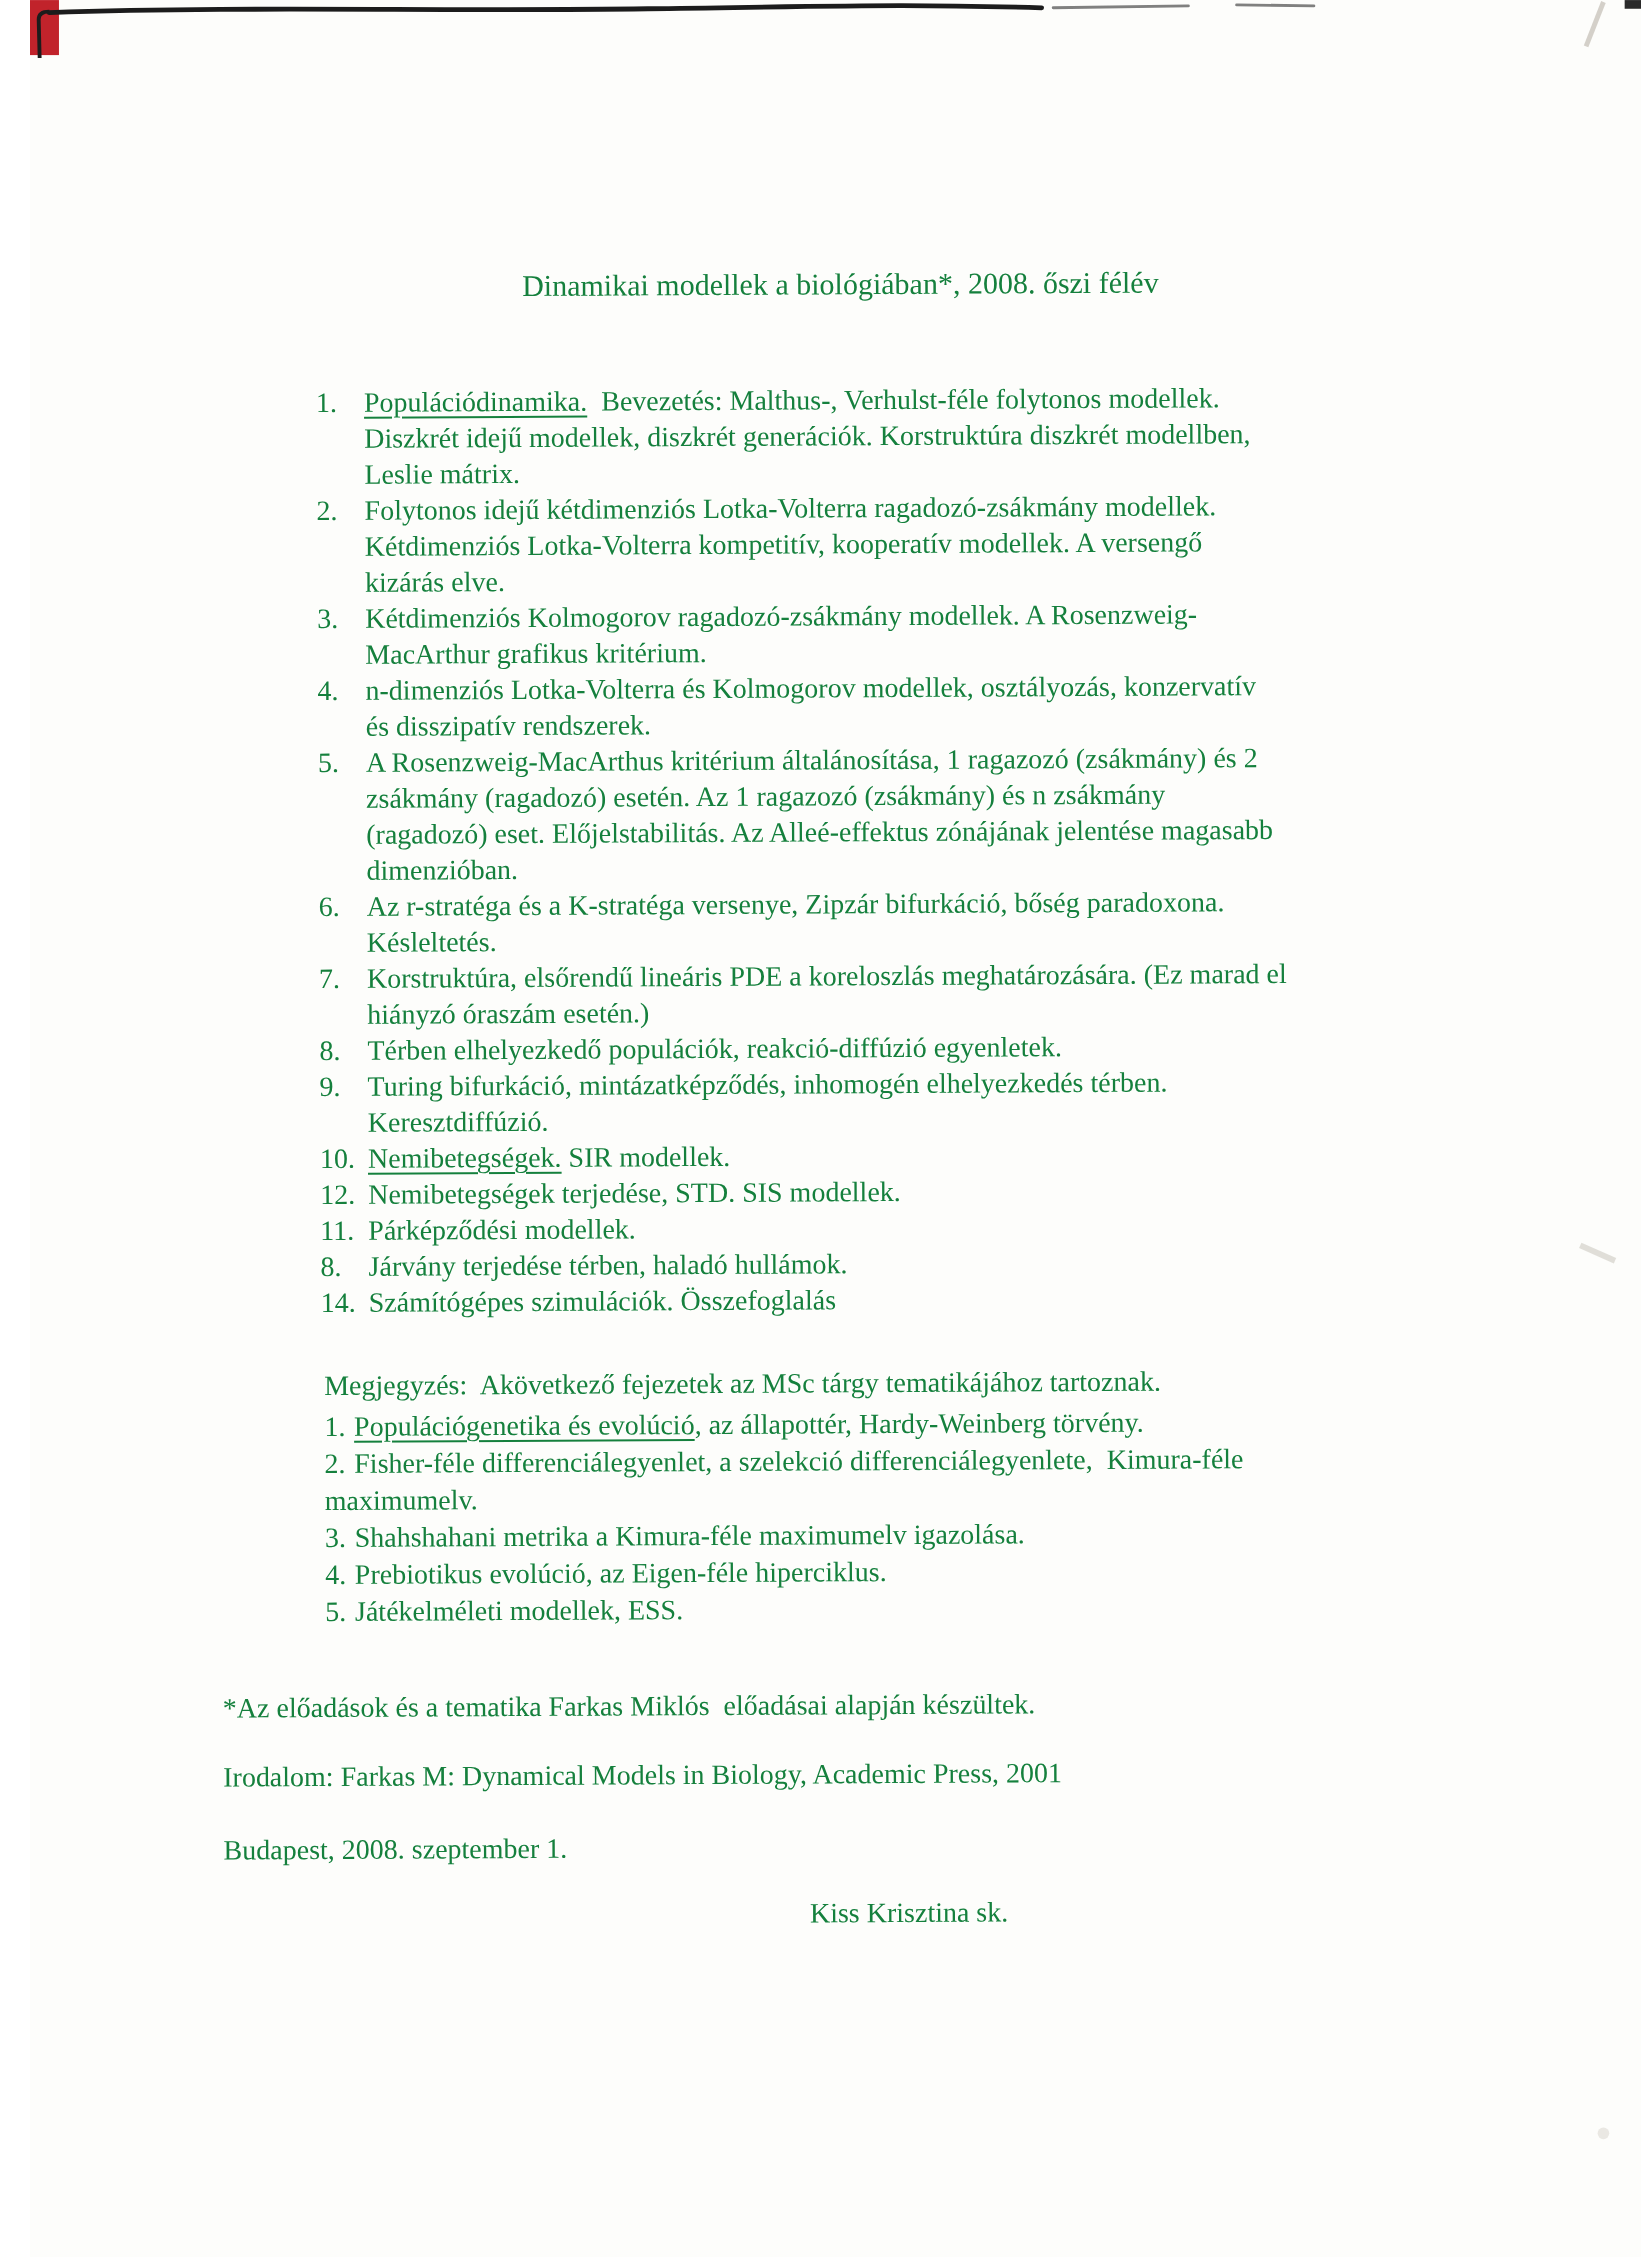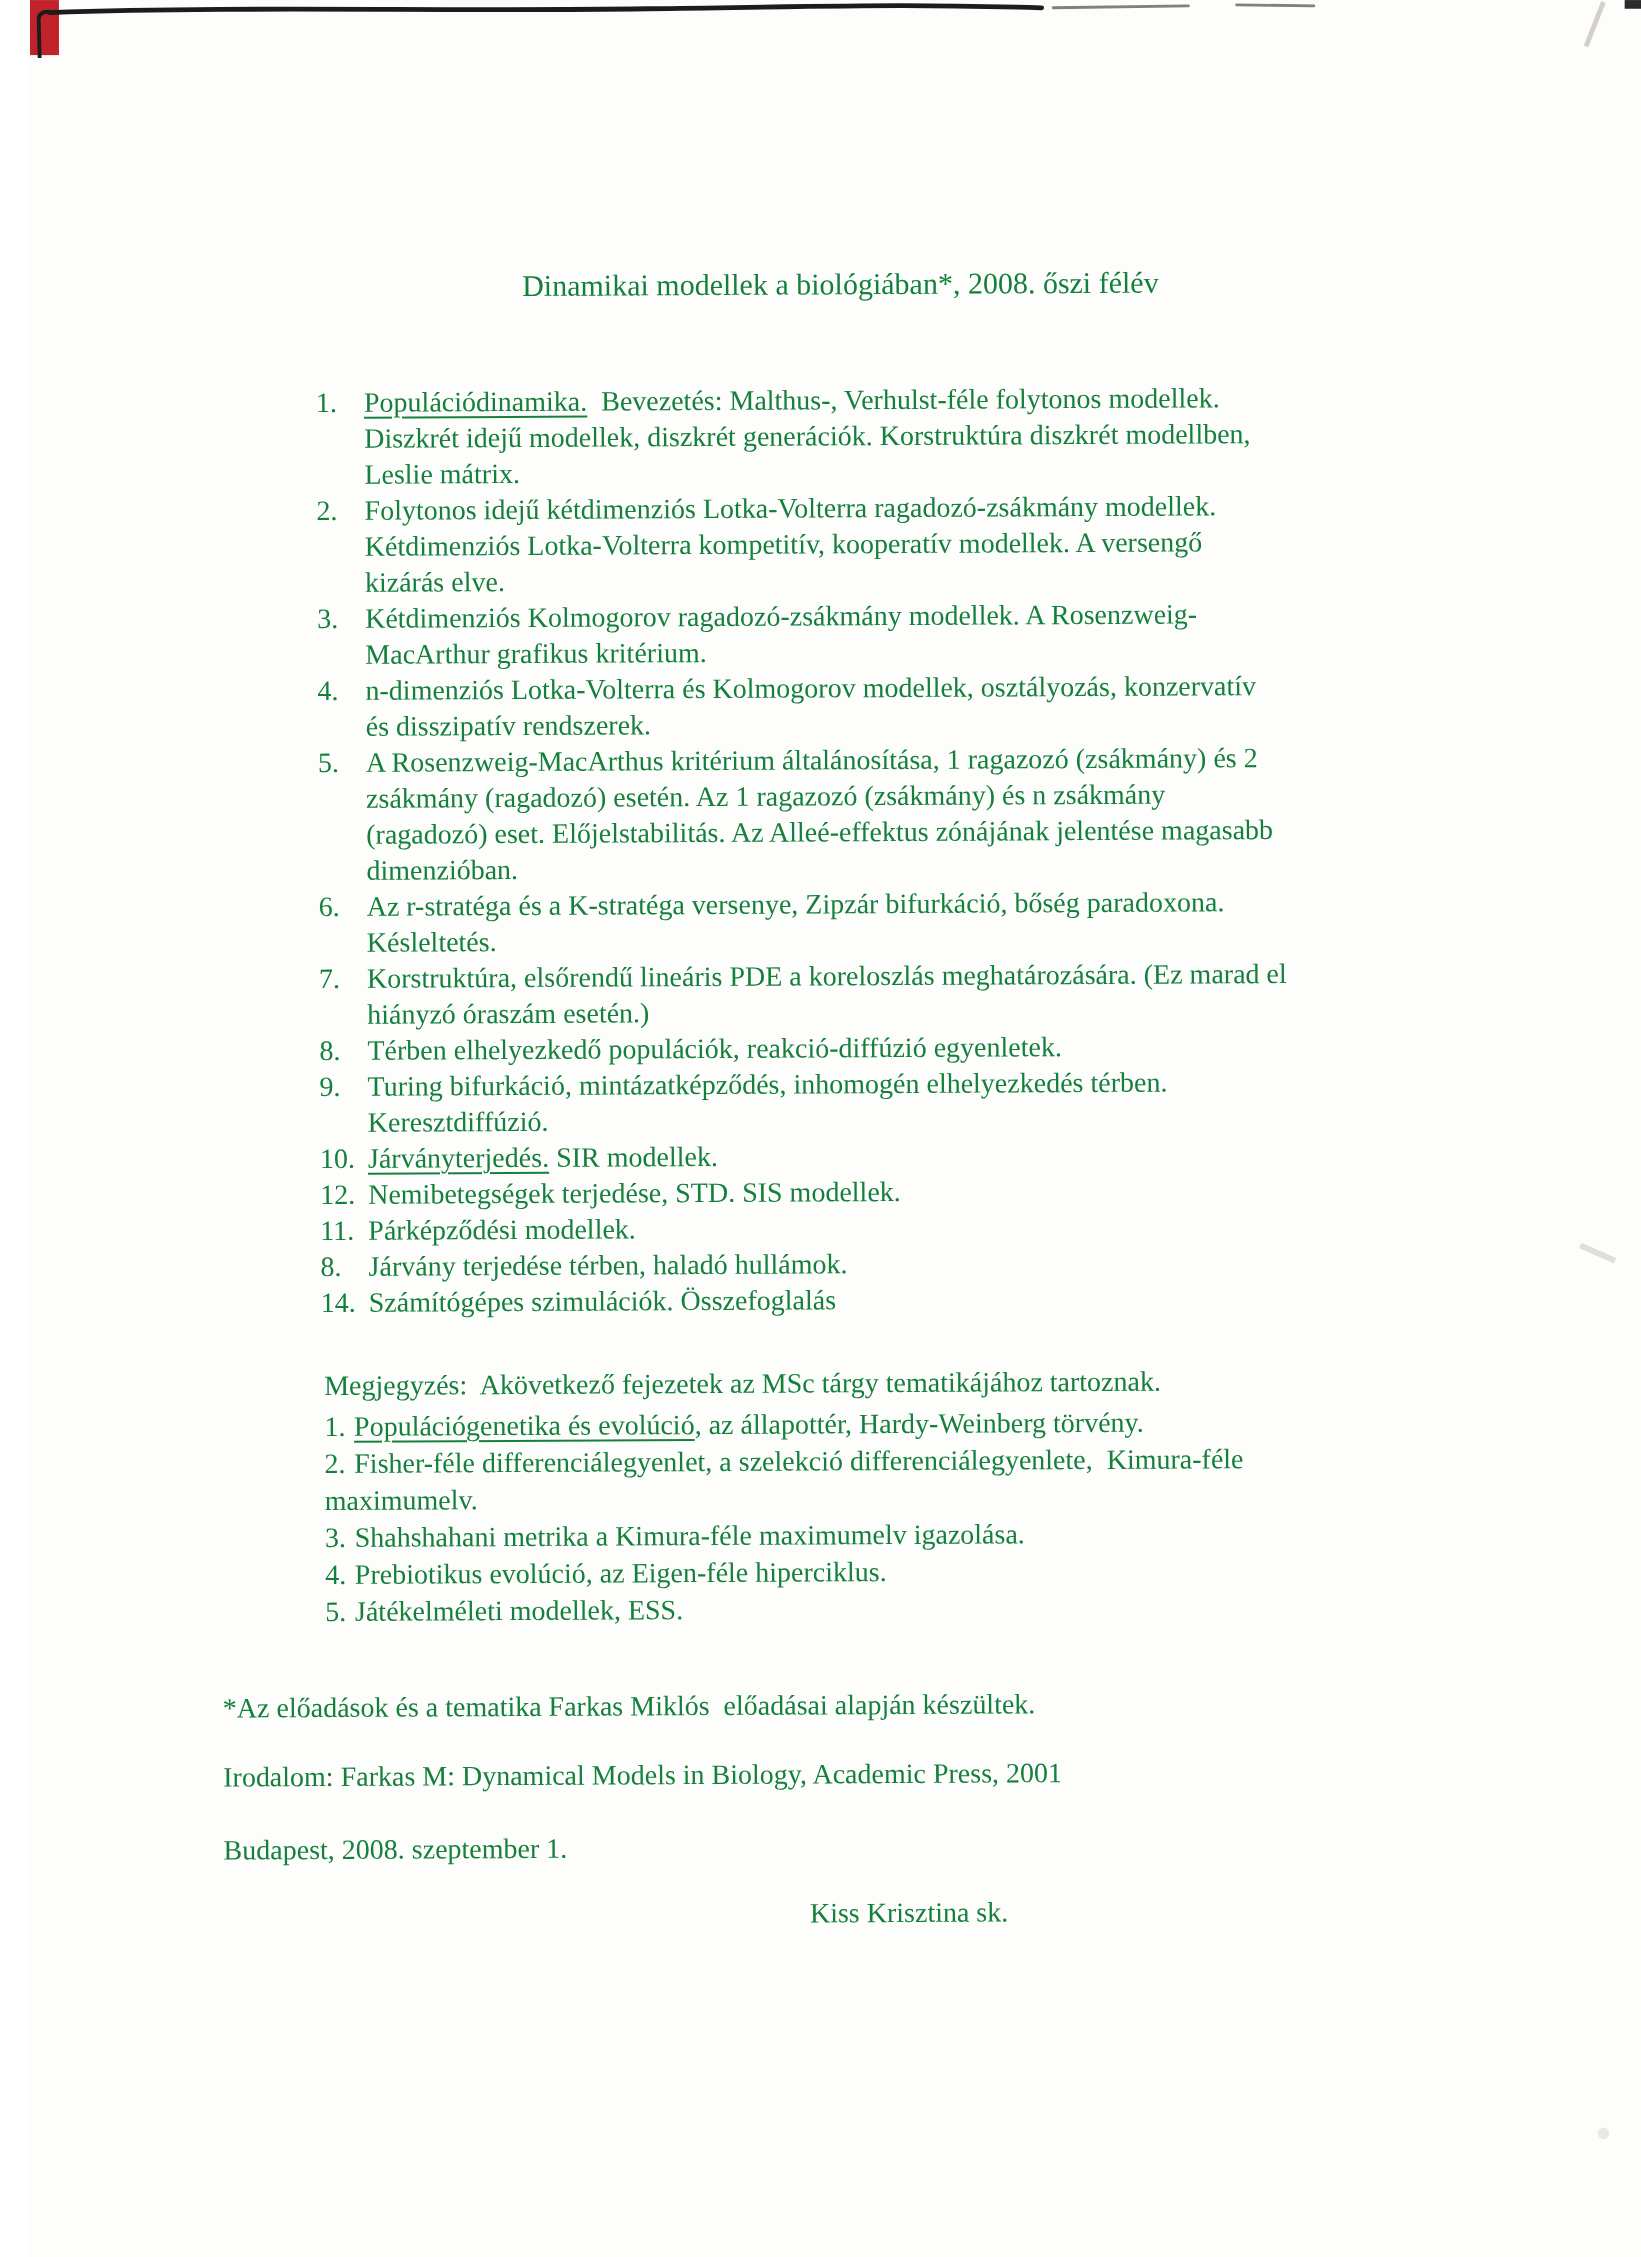--- a/index.html
+++ b/index.html
@@ -135,21 +135,21 @@
         <div class="item">
           <span class="num">9.</span>
           <span class="body">
             <span class="line">Turing bifurkáció, mintázatképződés, inhomogén elhelyezkedés térben.</span>
             <span class="line">Keresztdiffúzió.</span>
           </span>
         </div>
         <div class="item">
           <span class="num">10.</span>
           <span class="body">
-            <span class="line"><span class="u">Járványterjedés.</span> SIR modellek.</span>
+            <span class="line"><span class="u">Nemibetegségek.</span> SIR modellek.</span>
           </span>
         </div>
         <div class="item">
           <span class="num">12.</span>
           <span class="body">
             <span class="line">Nemibetegségek terjedése, STD. SIS modellek.</span>
           </span>
         </div>
         <div class="item">
           <span class="num">11.</span>

